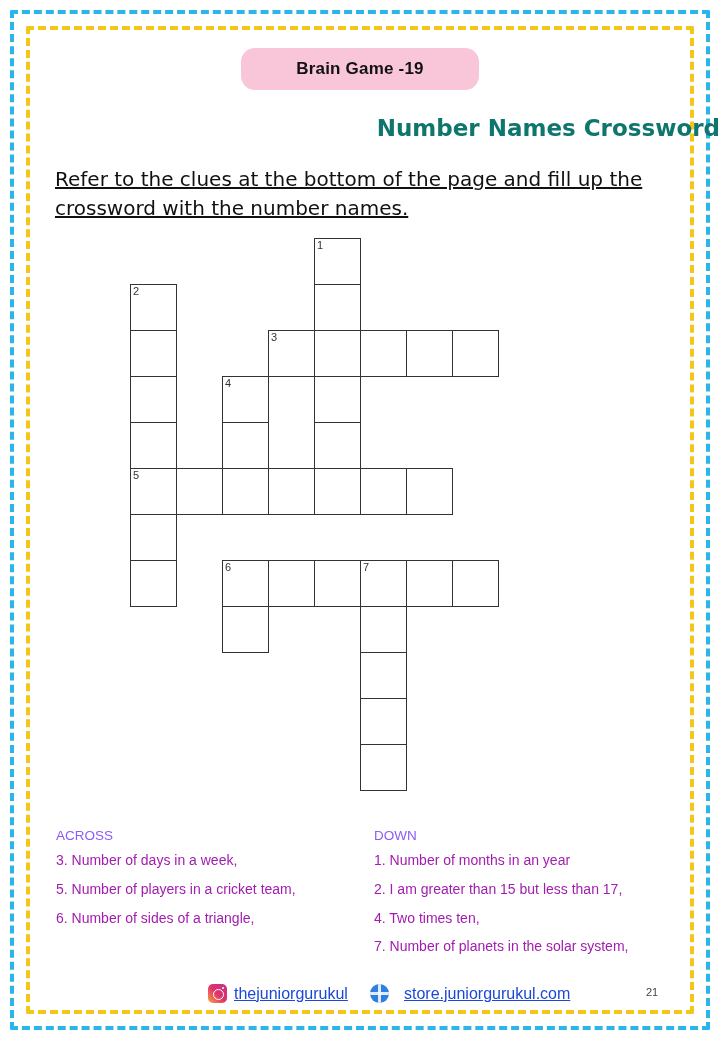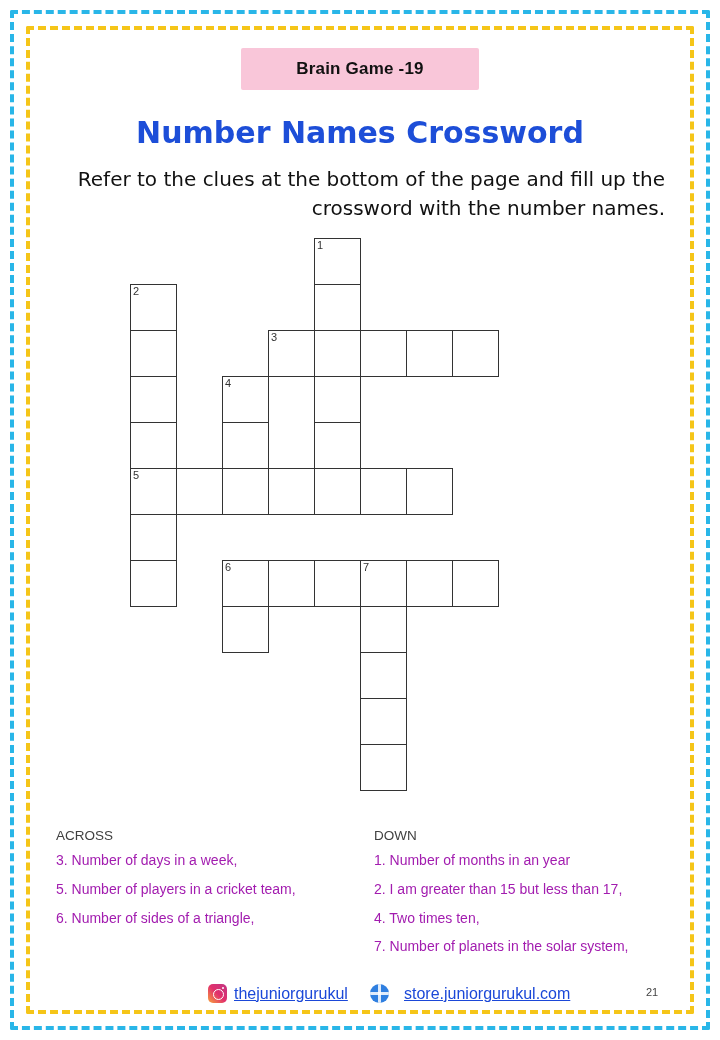--- a/index.html
+++ b/index.html
@@ -33,48 +33,49 @@
     border-radius: 2px;
     pointer-events: none;
   }
 
   
   .brain-badge {
     position: absolute;
     left: 241px; top: 48px;
     width: 238px; height: 42px;
     background: #f9c6d9;
-    border-radius: 2px;
+    border-radius: 14px;
     display: flex;
     align-items: center;
     justify-content: center;
     font-size: 17px;
     font-weight: bold;
     color: #111;
     letter-spacing: .2px;
   }
   .worksheet-title {
     position: absolute;
     left: 0; top: 115px;
     width: 720px;
-    text-align: center;
-    color: #1d4ed8;
-    font-size: 30px;
+    text-align: right;
+    color: #0f766e;
+    font-size: 23px;
     font-weight: bold;
     font-family: "DejaVu Sans", sans-serif;
   }
   .instructions {
     position: absolute;
     left: 55px; top: 165px;
     width: 610px;
-    text-align: right;
+    text-align: left;
     font-size: 20px;
     line-height: 1.45;
     color: #111;
     font-family: "DejaVu Sans", sans-serif;
+    text-decoration: underline;
   }
 
   
   #crossword {
     position: absolute;
     left: 130px;
     top: 238px;
     width: 420px;
     height: 580px;
   }
@@ -101,21 +102,21 @@
     left: 56px;
     top: 828px;
     width: 610px;
     height: 110px;
   }
   .clue-col { position: absolute; top: 0; }
   .clue-col.across { left: 0; width: 310px; }
   .clue-col.down { left: 318px; width: 300px; }
   .clue-head {
     font-size: 13.5px;
-    color: #404040;
+    color: #8b5cf6;
     margin-bottom: 9px;
     font-family: "Liberation Sans", sans-serif;
   }
   .clue-item {
     font-size: 14px;
     color: #a21caf;
     margin-bottom: 12px;
     line-height: 1.2;
     font-family: "Liberation Sans", sans-serif;
   }

